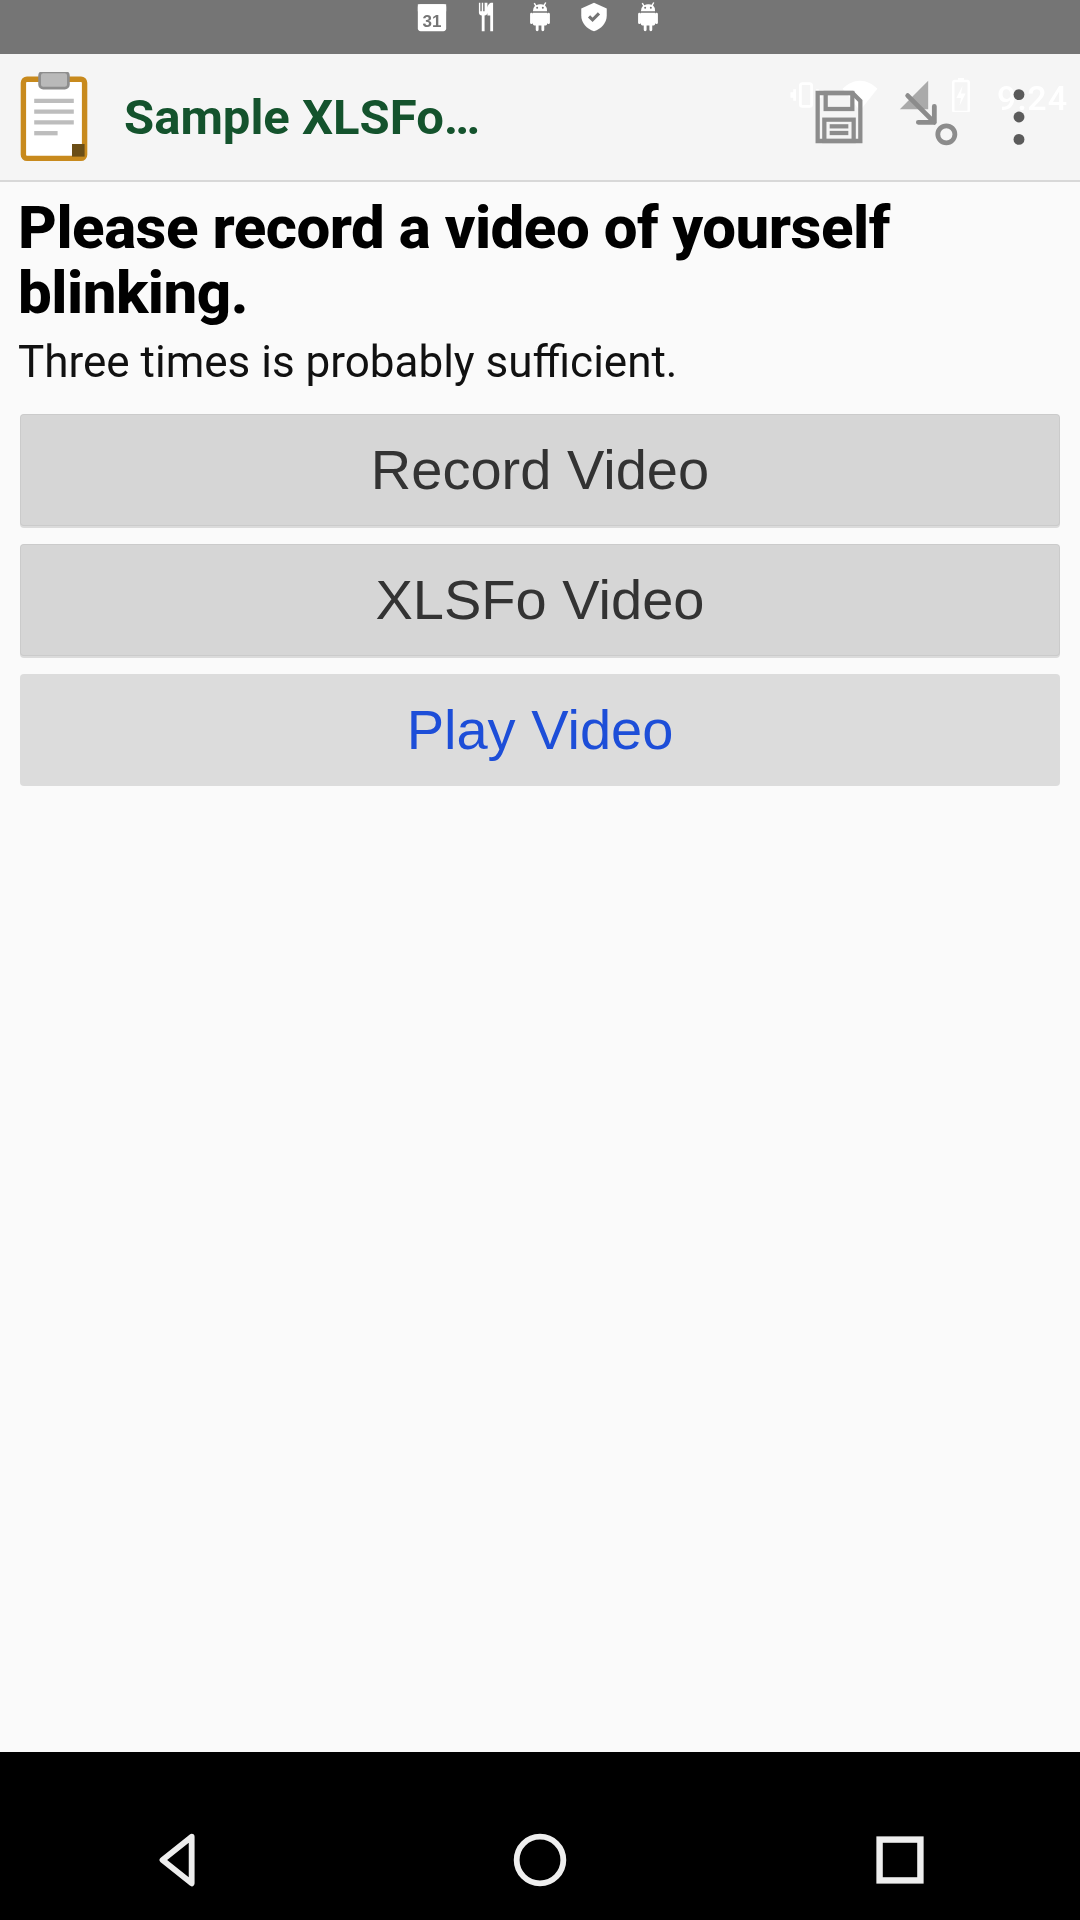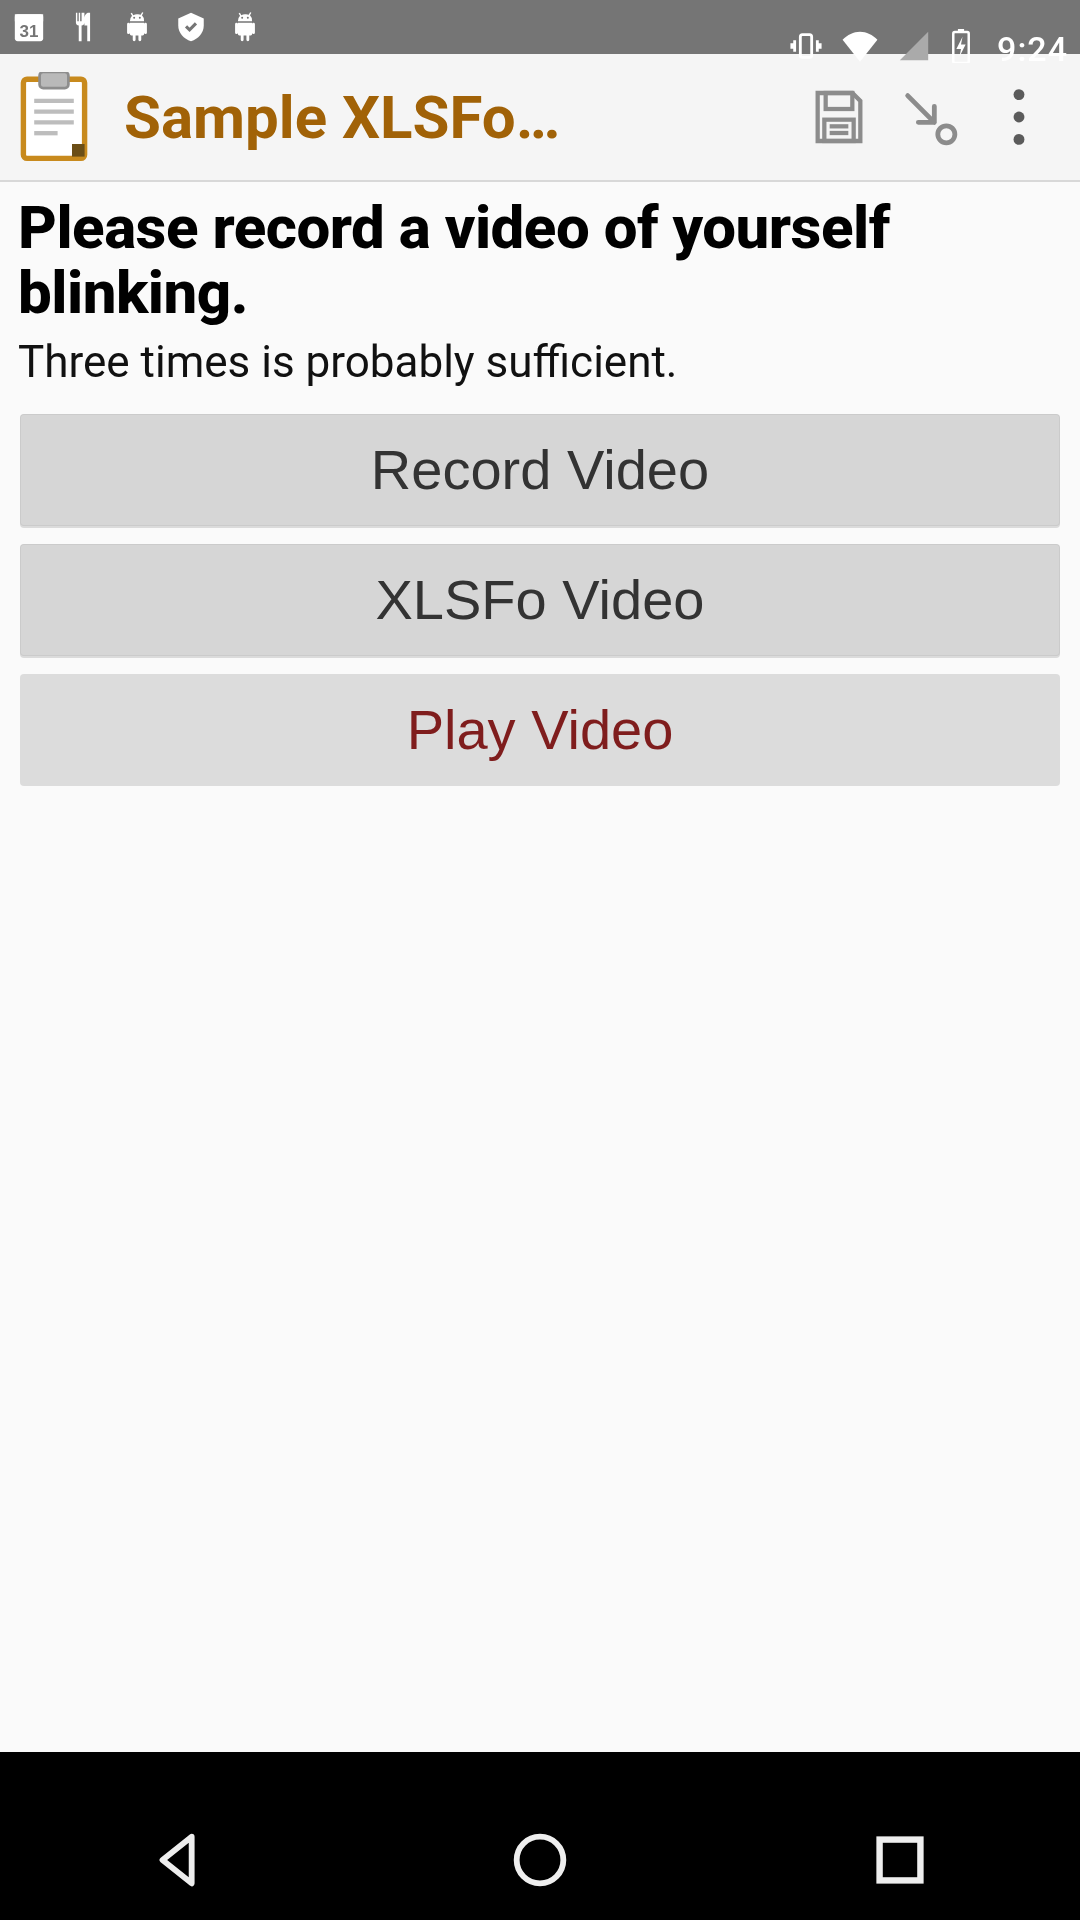--- a/index.html
+++ b/index.html
@@ -7,40 +7,41 @@
 
   
   .status-bar {
     height: 54px;
     background: #757575;
     color: #ffffff;
     display: flex;
     align-items: center;
     padding: 0 12px;
     font-size: 34px;
+    flex-direction: column;
   }
   .status-left { display: flex; align-items: center; gap: 20px; }
   .status-right { margin-left: auto; display: flex; gap: 18px; margin-top: 44px; }
   .status-bar svg { display: block; }
   .status-clock { font-weight: 500; letter-spacing: 1px; margin-left: 6px; }
 
   
   .app-bar {
     height: 128px;
     background: #f5f5f5;
     display: flex;
     align-items: center;
     padding: 0 16px;
     border-bottom: 2px solid #d8d8d8;
   }
   .app-title {
     flex: 1 1 auto;
-    font-size: 60px;
+    font-size: 49px;
     font-weight: 700;
-    color: #a16207;
+    color: #14532d;
     margin-left: 32px;
     white-space: nowrap;
     overflow: hidden;
     text-overflow: ellipsis;
   }
   .appbar-action { width: 90px; display:flex; align-items:center; justify-content:center; }
   .appbar-action svg { display:block; }
 
   
   .clipboard-wrap { width: 76px; display:flex; justify-content:center; }
@@ -66,21 +67,21 @@
     background: #d6d6d6;
     color: #333333;
     font-size: 56px;
     border: none;
     border-radius: 4px;
     box-shadow: 0 2px 0 rgba(0,0,0,0.12), inset 0 0 0 1px rgba(0,0,0,0.05);
     display:flex; align-items:center; justify-content:center;
   }
   .btn-disabled {
     background: #dcdcdc;
-    color: #7f1d1d;
+    color: #1d4ed8;
     box-shadow: none;
   }
 
   
   .nav-bar {
     position: absolute;
     left: 0; right: 0; bottom: 0;
     height: 168px;
     background: #000;
     display: flex;

